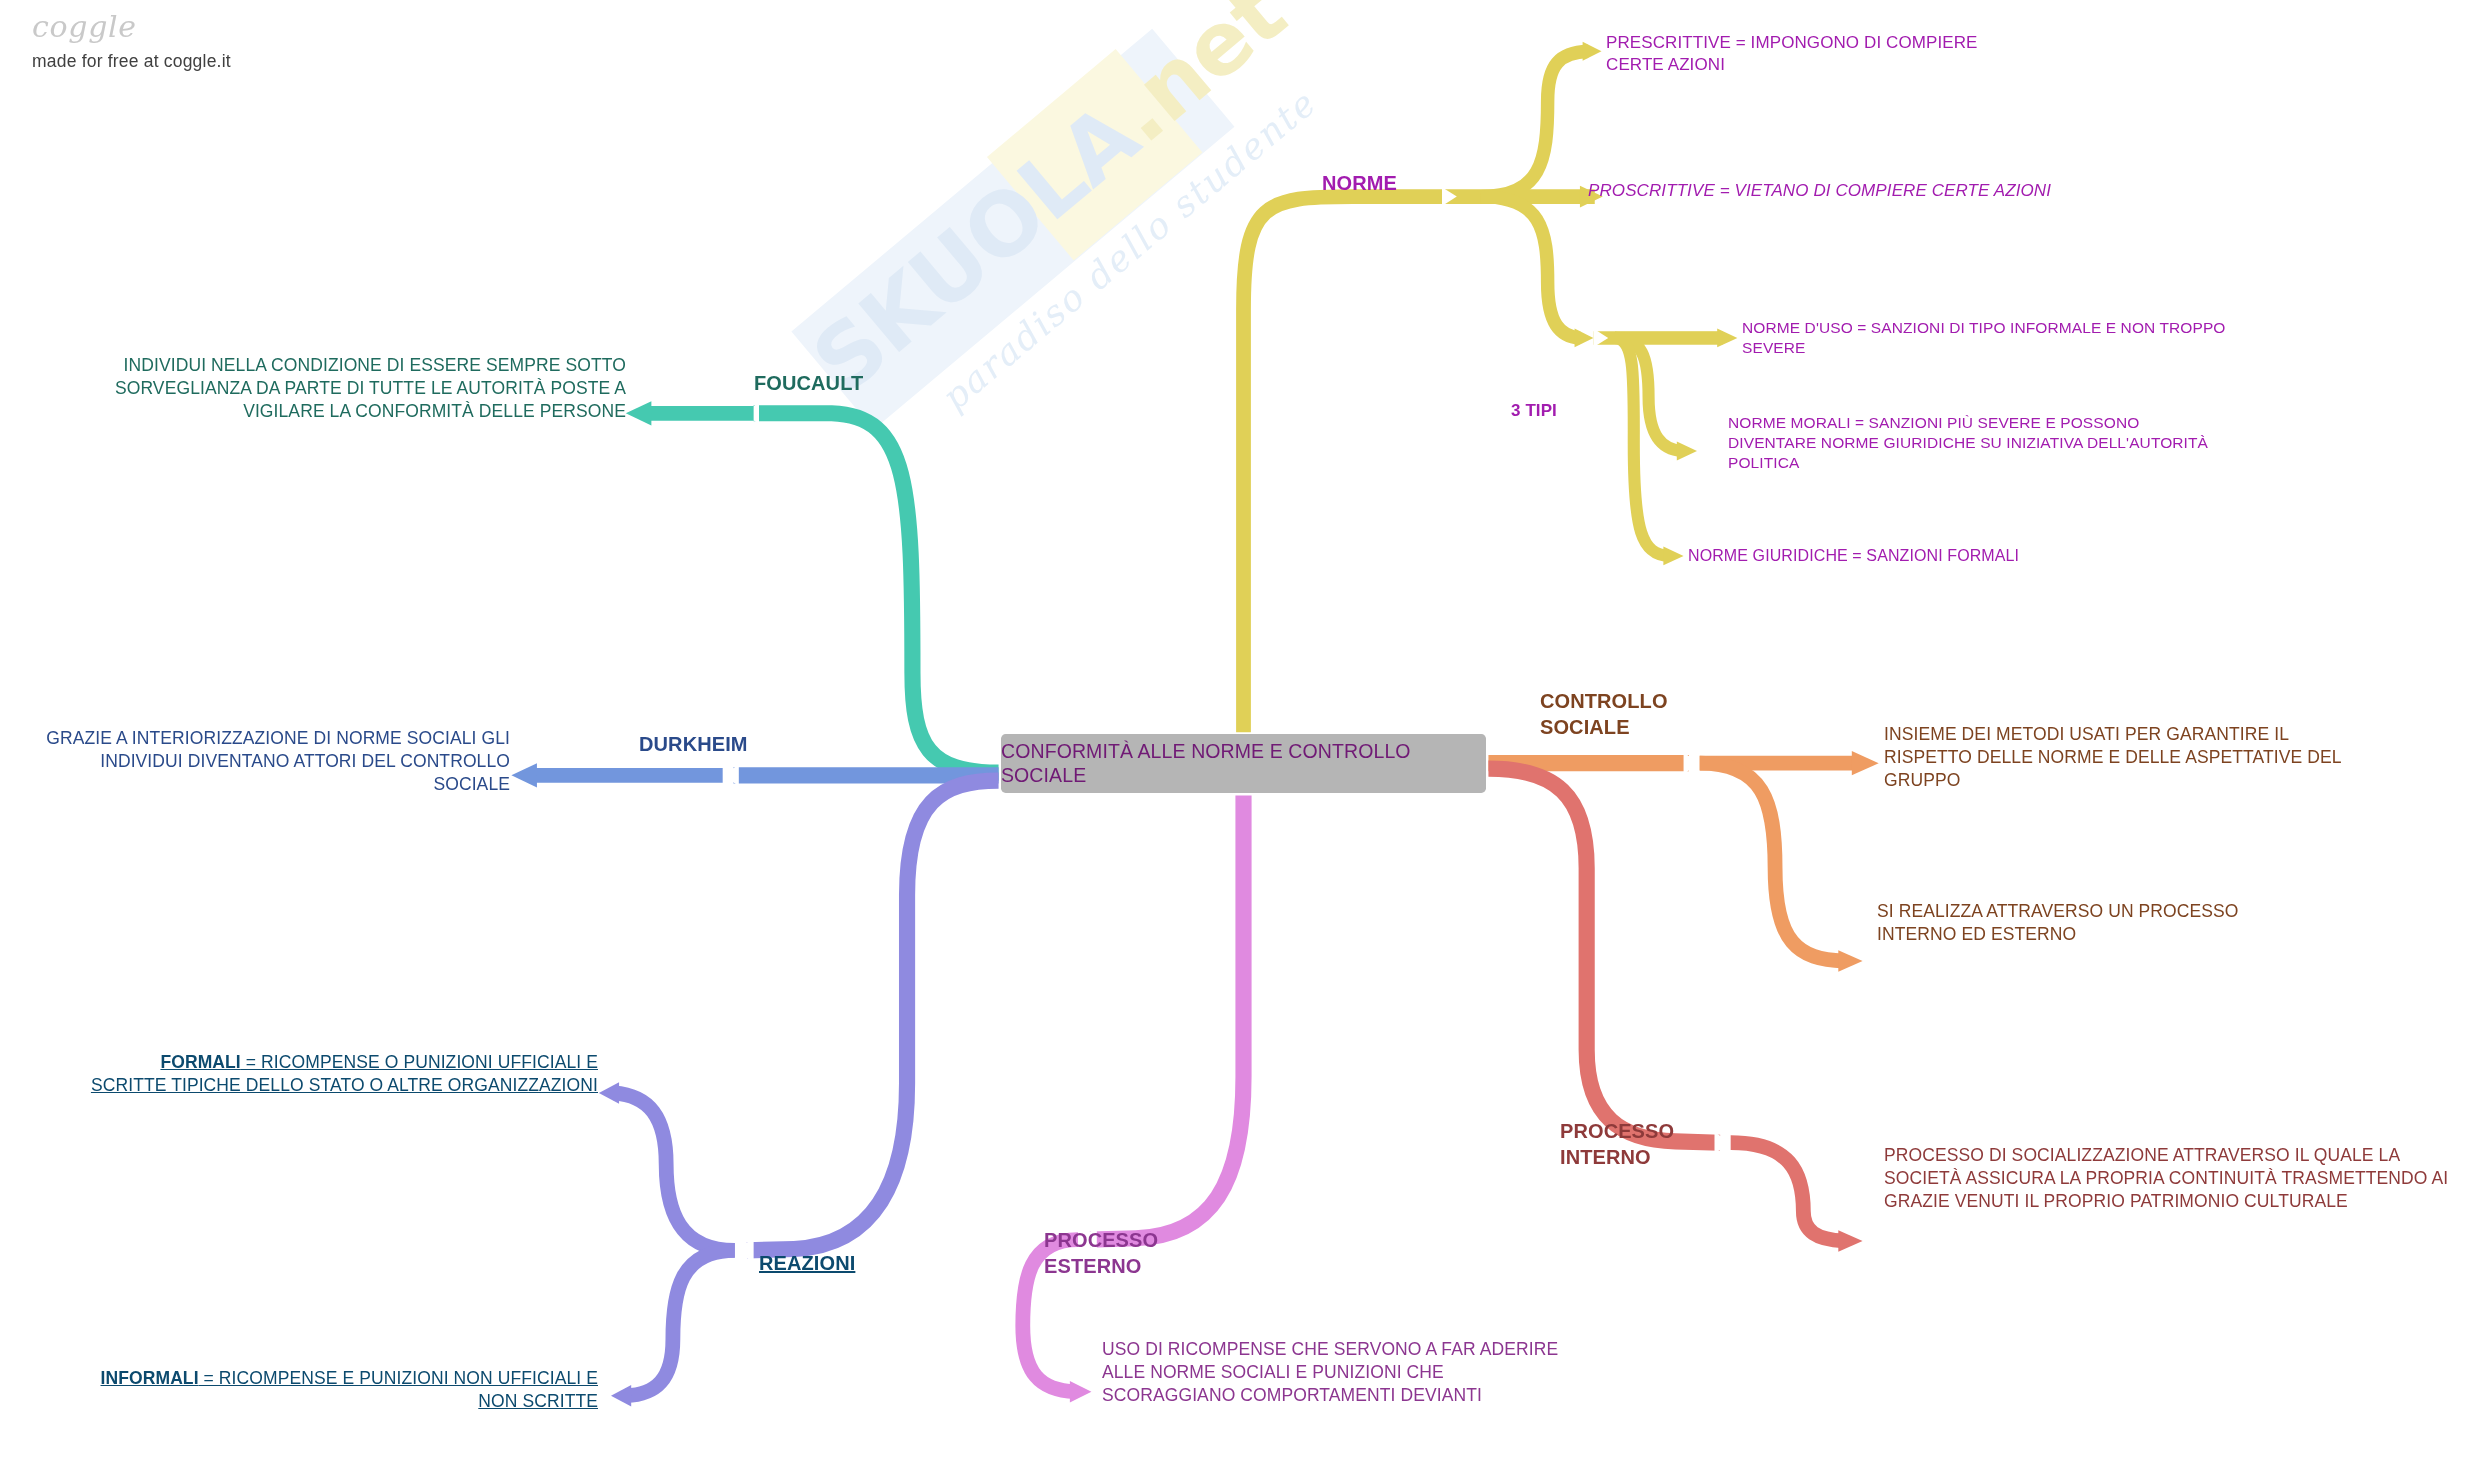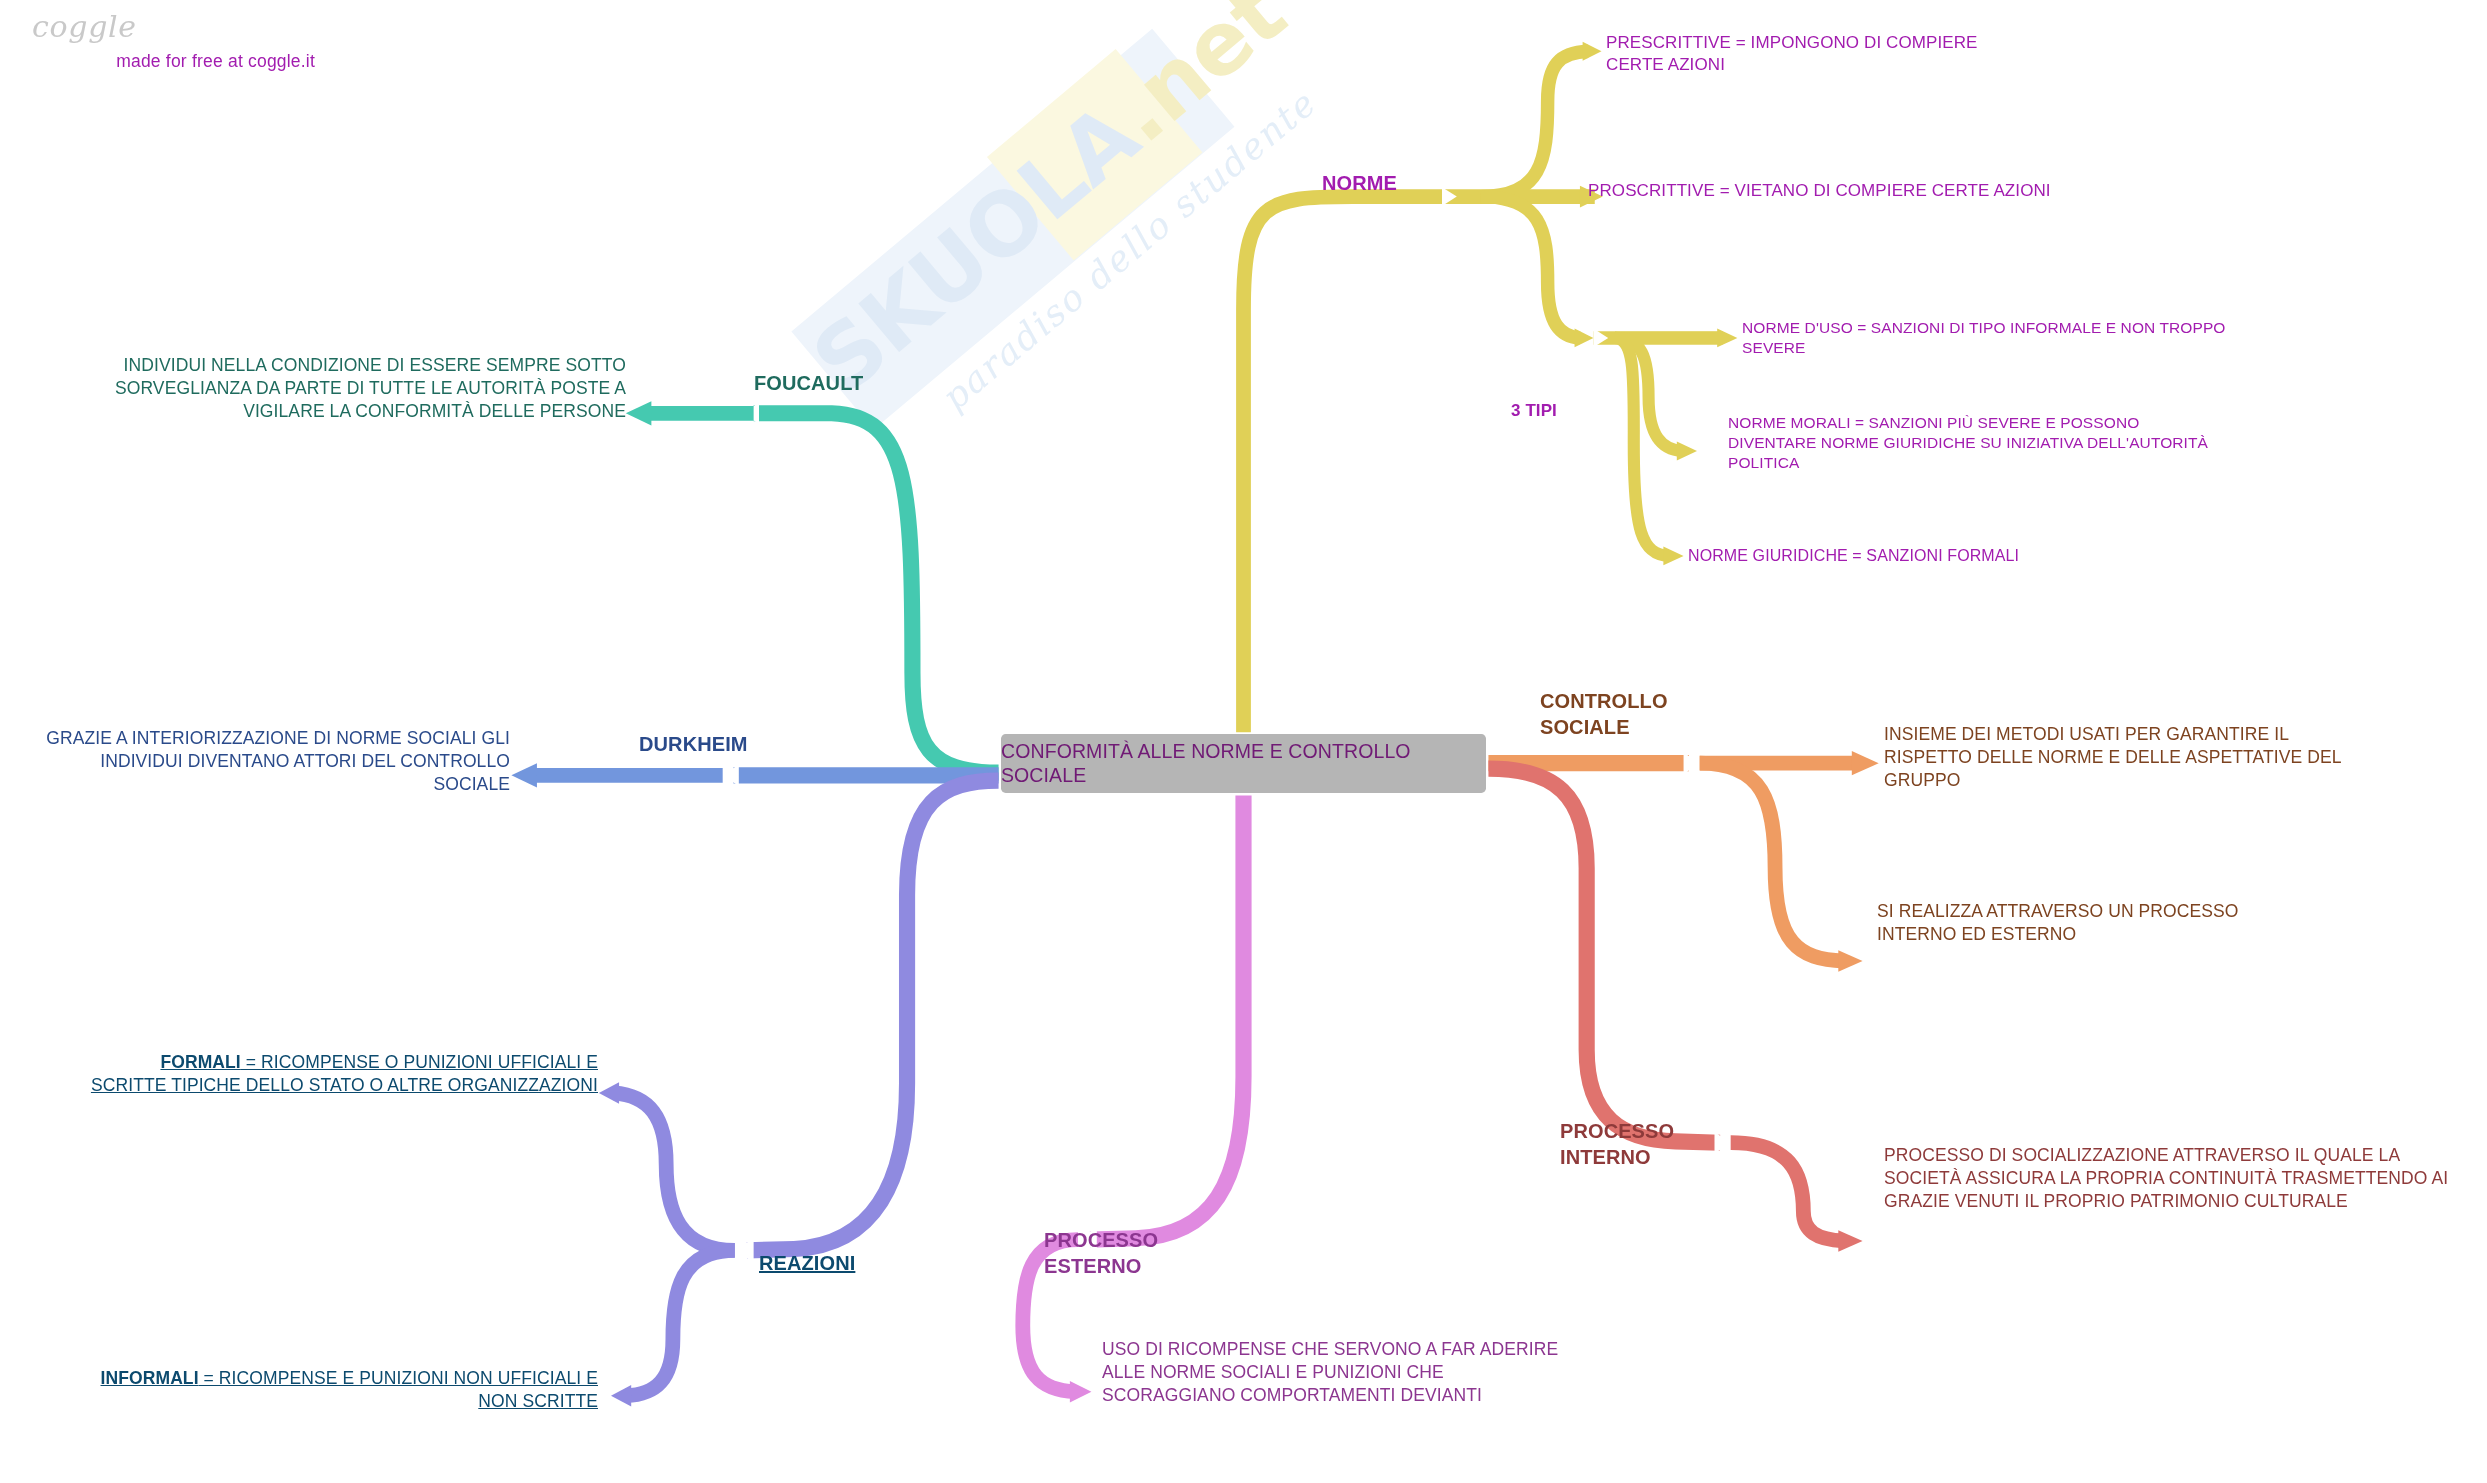--- a/index.html
+++ b/index.html
@@ -34,24 +34,23 @@
     font-family: "DejaVu Serif", serif;
     font-style: italic;
     font-size: 30px;
     color: #c9c9c9;
     letter-spacing: 0.7px;
     line-height: 1;
   }
   .brand-sub {
     font-family: "Liberation Sans", sans-serif;
     font-size: 17.5px;
-    color: #a21caf;
+    color: #404040;
     margin-top: 9.4px;
     letter-spacing: 0.2px;
-    text-align: right;
   }
 
   
   .watermark {
     position: absolute;
     left: 754px;
     top: 13.5px;
     width: 511px;
     height: 444px;
     transform: rotate(-40deg);
@@ -251,21 +250,21 @@
   </div>
 
   <div class="center-node">
     <div class="center-label">CONFORMITÀ ALLE NORME E CONTROLLO SOCIALE</div>
   </div>
 
   <div class="node branch c-yellow la" style="left:1322px; top:170px; width:155px;">NORME</div>
 
   <div class="node leaf c-yellow la" style="left:1606px; top:32px; width:417px;">PRESCRITTIVE = IMPONGONO DI COMPIERE CERTE AZIONI</div>
 
-  <div class="node leaf c-yellow la" style="left:1588px; top:180px; width:485px;">PROSCRITTIVE = VIETANO DI COMPIERE CERTE AZIONI</div>
+  <div class="node leaf c-yellow la" style="left:1588px; top:180px; width:485px;font-style:italic;">PROSCRITTIVE = VIETANO DI COMPIERE CERTE AZIONI</div>
 
   <div class="node branch-sm c-yellow la" style="left:1511px; top:360px; width:121px;margin-top:40px;">3 TIPI</div>
 
   <div class="node leaf c-yellow la" style="left:1742px; top:318px; width:491px; font-size:15.5px;">NORME D'USO = SANZIONI DI TIPO INFORMALE E NON TROPPO SEVERE</div>
 
   <div class="node leaf c-yellow la" style="left:1728px; top:413px; width:498px; font-size:15.5px;">NORME MORALI = SANZIONI PIÙ SEVERE E POSSONO DIVENTARE NORME GIURIDICHE SU INIZIATIVA DELL'AUTORITÀ POLITICA</div>
 
   <div class="node leaf c-yellow la" style="left:1688px; top:546px; width:471px; font-size:16px;">NORME GIURIDICHE = SANZIONI FORMALI</div>
 
   <div class="node branch c-teal la" style="left:754px; top:370px; width:175px;">FOUCAULT</div>

